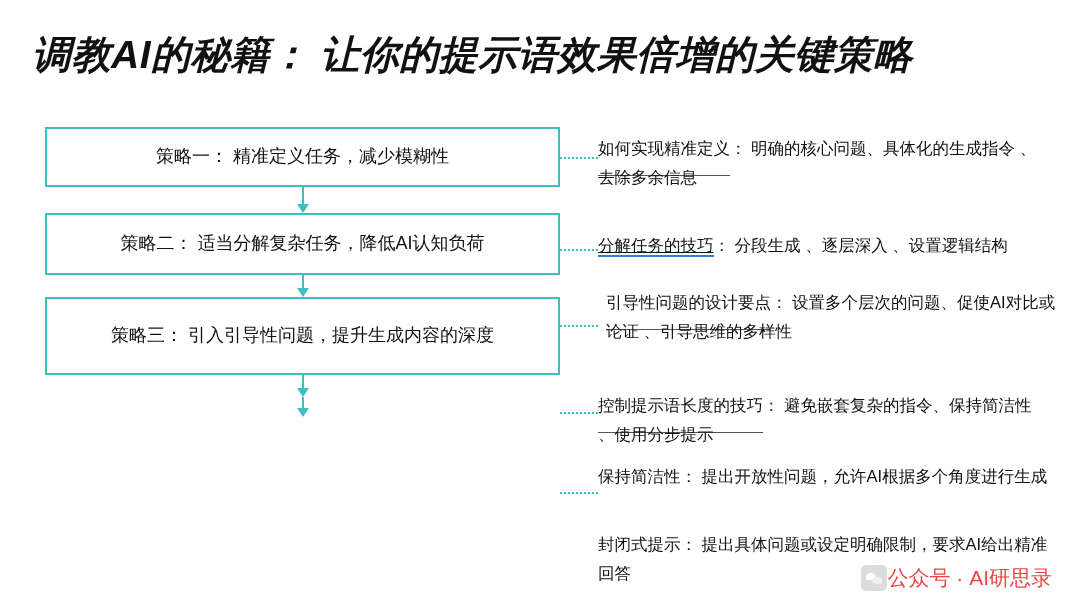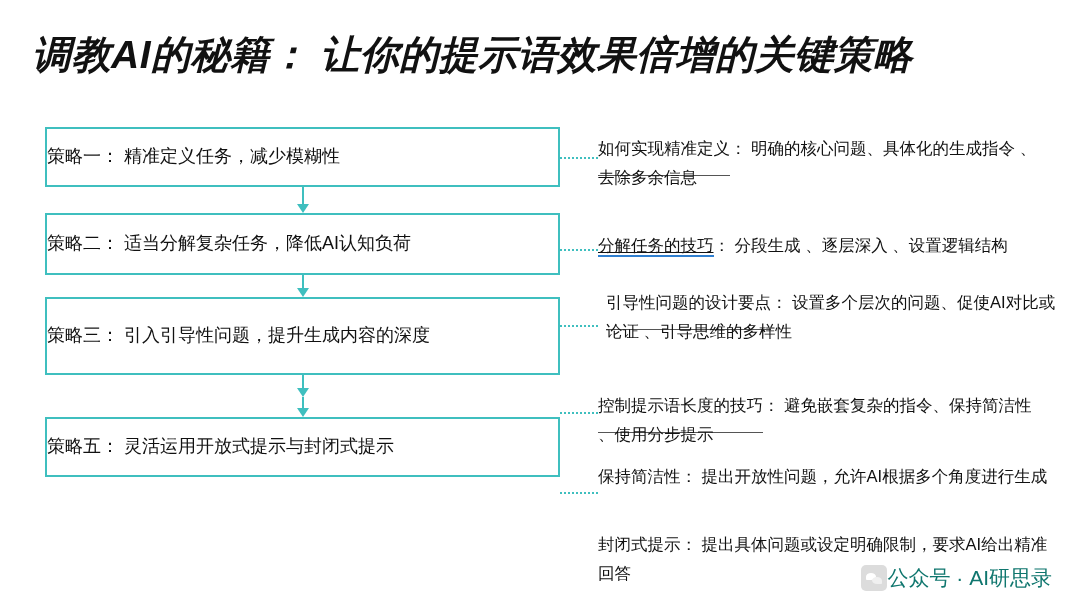--- a/index.html
+++ b/index.html
@@ -36,21 +36,21 @@
     width: 515px;
   }
 
   .node {
     box-sizing: border-box;
     width: 515px;
     border: 2px solid #3fbfbf;
     background: #ffffff;
     display: flex;
     align-items: center;
-    justify-content: flex-start;
+    justify-content: center;
     font-size: 18px;
     color: #111111;
     text-align: center;
     line-height: 1.3;
   }
   .n1 { height: 60px; }
   .n2 { height: 62px; }
   .n3 { height: 78px; }
   .n4 { height: 60px; }
   .n5 { height: 60px; }
@@ -111,21 +111,21 @@
   }
 
   
   #watermark {
     position: absolute;
     right: 28px;
     bottom: 14px;
     display: flex;
     align-items: center;
     gap: 0;
-    color: #0f766e;
+    color: #ef4444;
     font-size: 21px;
   }
   #watermark .wm-logo {
     width: 26px;
     height: 26px;
     border-radius: 5px;
     background: #dcdcdc;
     position: relative;
   }
   #watermark .wm-logo:before {
@@ -182,23 +182,20 @@
     <div class="line"></div>
     <div class="arrow"></div>
   </div>
 
 
   <div class="connector gap-4">
     <div class="line"></div>
     <div class="arrow"></div>
   </div>
 
-  <div class="node n5">
-    <span>策略五： 灵活运用开放式提示与封闭式提示</span>
-  </div>
 
 </div>
 
 <div class="leader" style="left:560px; top:157px; width:38px;"></div>
 <div class="leader" style="left:560px; top:249px; width:38px;"></div>
 <div class="leader" style="left:560px; top:325px; width:38px;"></div>
 <div class="leader" style="left:560px; top:412px; width:38px;"></div>
 <div class="leader" style="left:560px; top:492px; width:38px;"></div>
 
 <div class="note" style="left:598px; top:134px;">

